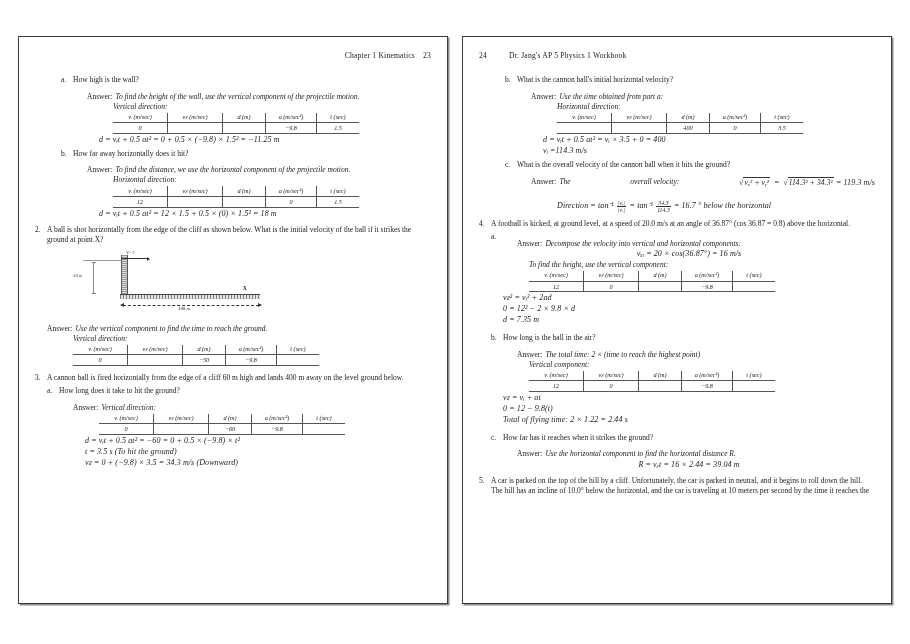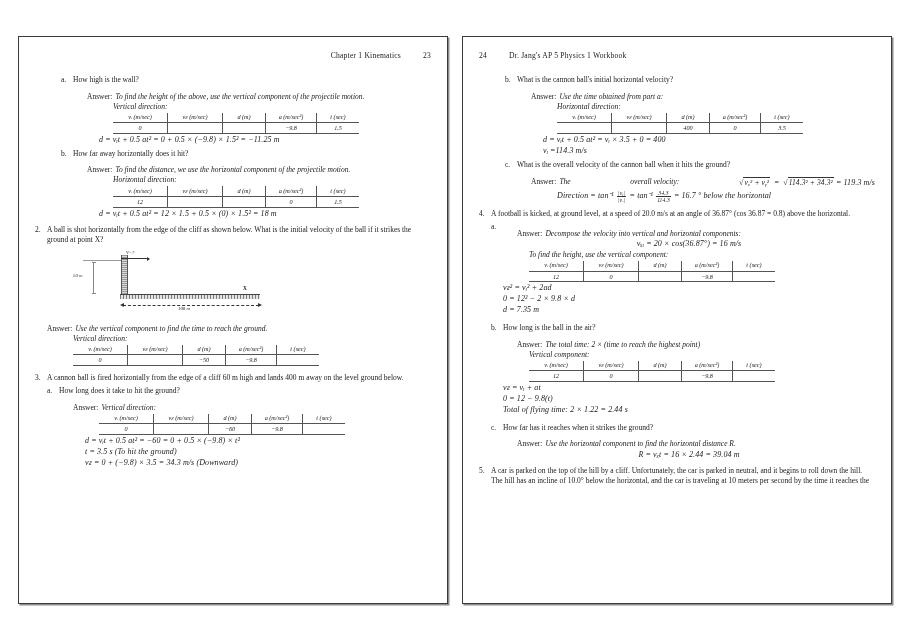--- a/index.html
+++ b/index.html
@@ -32,21 +32,21 @@
     overflow: hidden;
   }
   .page-header {
     font-size: 7.6px;
     letter-spacing: .2px;
     margin-bottom: 14px;
     height: 10px;
   }
   .hdr-right { text-align: right; }
   .hdr-right .ch { margin-right: 8px; }
-  .hdr-right .pg { margin-left: 14px; }
+  .hdr-right .pg { }
   .hdr-left .pg { margin-right: 22px; }
 
   .body { font-size: 7.5px; line-height: 1.32; }
 
   
   .qitem { display: flex; margin-top: 6px; }
   .qnum { width: 12px; flex: 0 0 12px; text-align: left; }
   .qbody { flex: 1 1 auto; }
 
   .sub { display: flex; margin-top: 3px; }
@@ -208,21 +208,21 @@
     </div>
 
     <div class="body">
 
       <div class="sub indent2">
         <div class="subnum">a.</div>
         <div class="subbody">
           <div>How high is the wall?</div>
           <div class="ans indent1">
             <span class="anslbl">Answer:</span>
-            <span class="anstxt">To find the height of the above, use the vertical component of the projectile motion.</span>
+            <span class="anstxt">To find the height of the wall, use the vertical component of the projectile motion.</span>
           </div>
           <div class="indent3 it">Vertical direction:</div>
           <div class="indent3">
             <table class="kin">
               <tbody>
                   <tr class="head">
                 <td class="c-vi">vᵢ (m/sec)</td>
                 <td class="c-vf">vғ (m/sec)</td>
                 <td class="c-d">d (m)</td>
                 <td class="c-a">a (m/sec²)</td>
@@ -417,21 +417,21 @@
             <span class="anslbl">Answer:</span>
             <span class="anstxt">The</span>
             <span class="anstxt" style="margin:0 3px">overall velocity:</span>
             <span class="math sqrt">
               <span class="rad">√</span><span class="body">vₓ² + vᵧ²</span>
               <span class="up">&nbsp;=&nbsp;</span>
               <span class="rad">√</span><span class="body">114.3² + 34.3²</span>
               <span>= 119.3 m/s</span>
             </span>
           </div>
-          <div class="indent3 math" style="margin-top:2px">
+          <div class="indent3 math" style="margin-top:12px">
             <span>Direction = tan⁻¹</span>
             <span class="frac">
               <span class="num">|vᵧ|</span>
               <span class="den">|vₓ|</span>
             </span>
             <span>= tan⁻¹</span>
             <span class="frac">
               <span class="num">34.3</span>
               <span class="den">114.3</span>
             </span>

